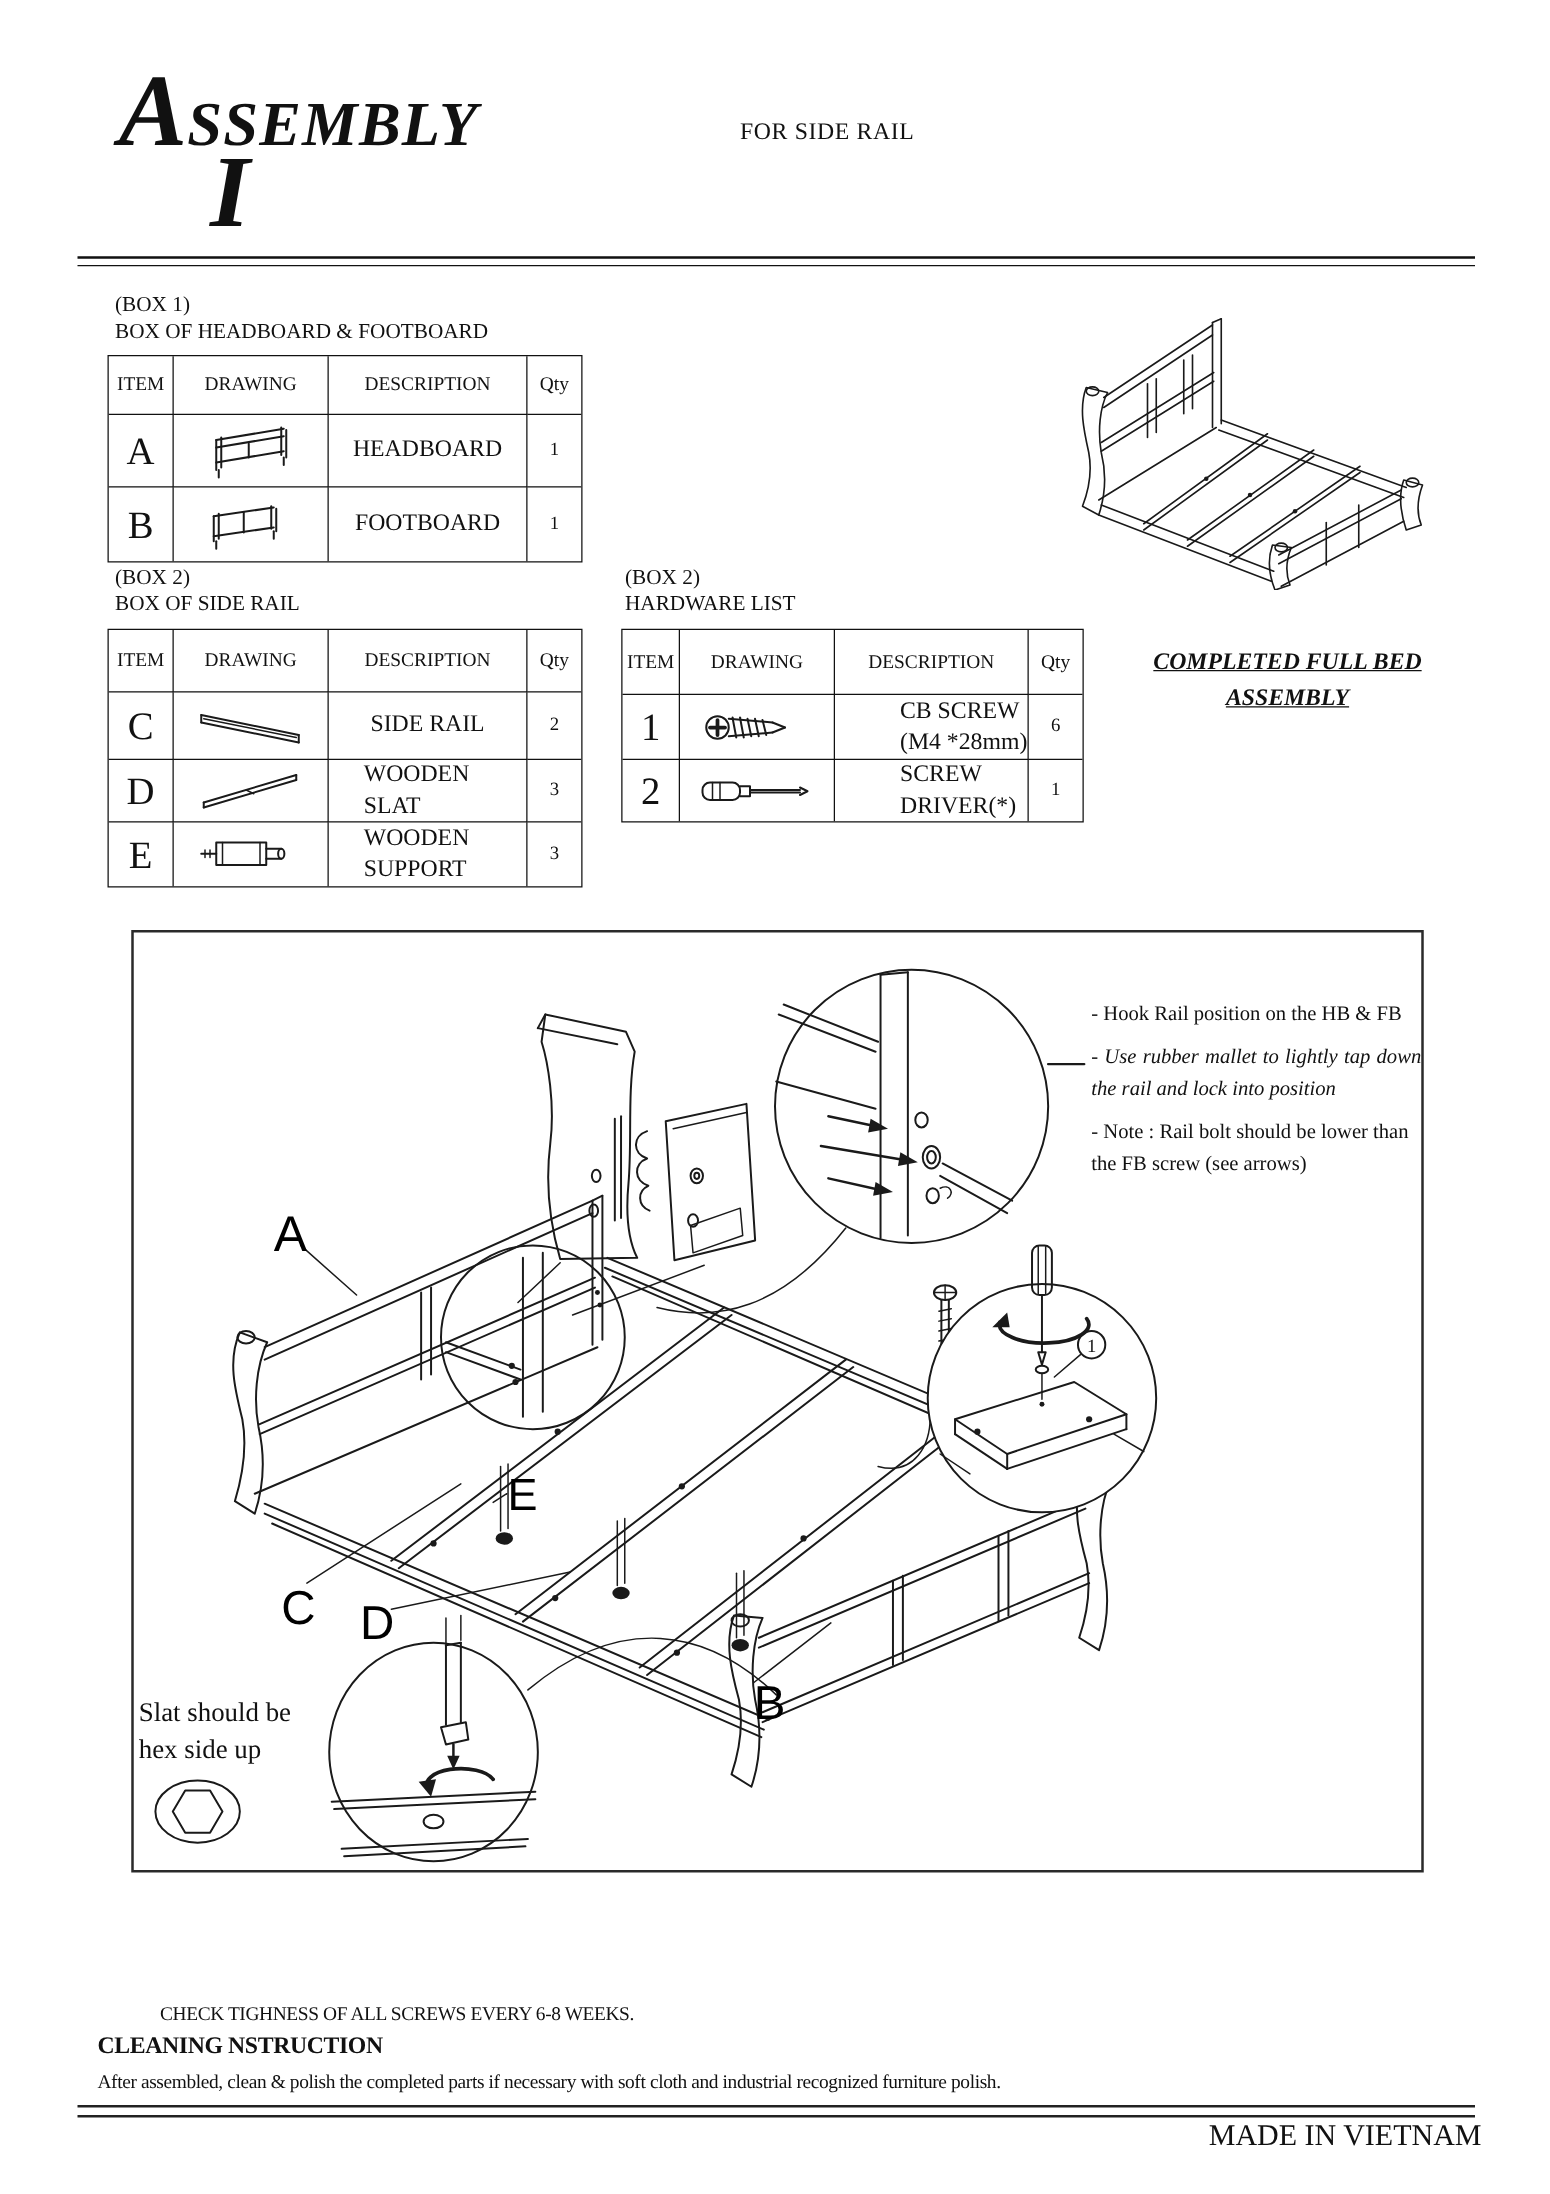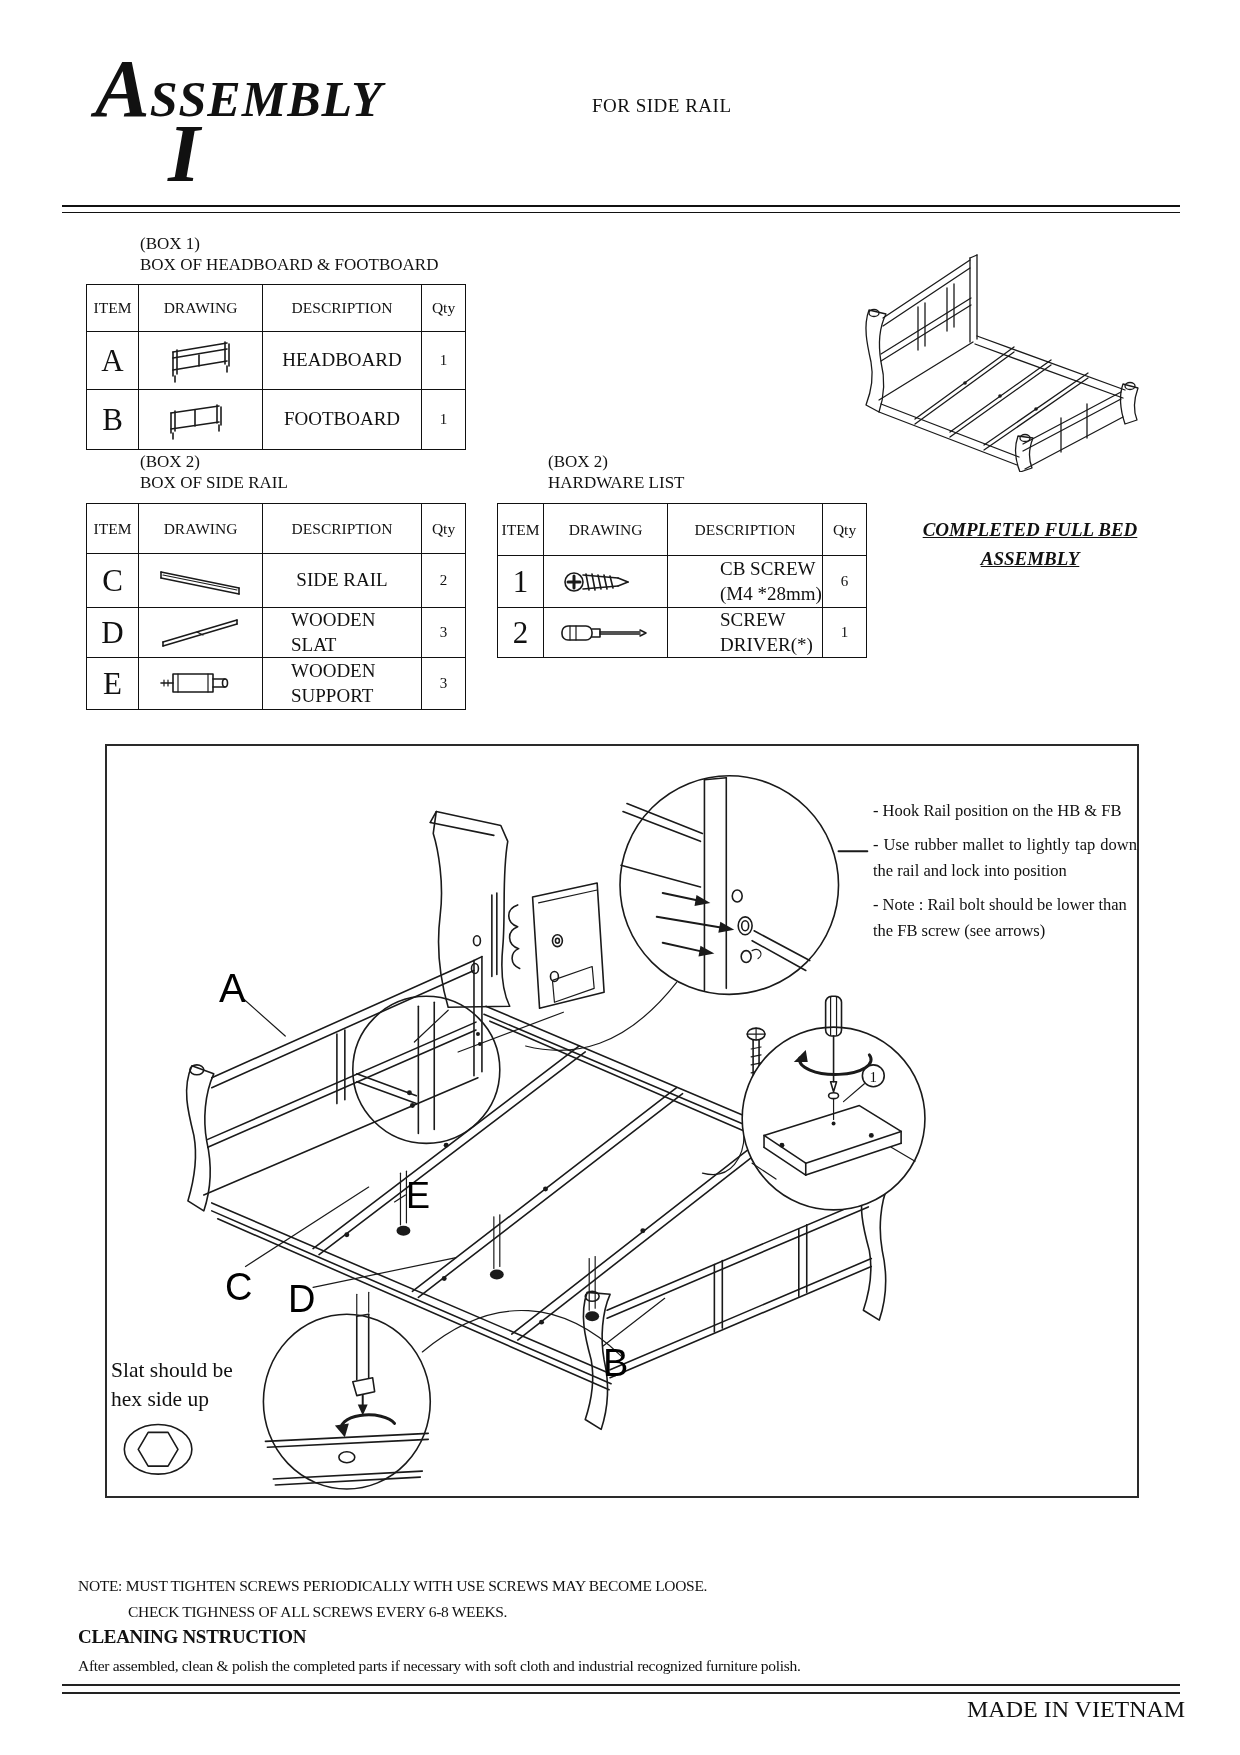--- a/index.html
+++ b/index.html
@@ -8,21 +8,21 @@
   .abs{position:absolute;}
   
   .title-line{display:flex;align-items:baseline;font-style:italic;font-weight:bold;
               font-family:"Liberation Serif",serif;line-height:1;}
   .title-line .big{font-size:82px;}
   .title-line .rest{font-size:50px;letter-spacing:1px;}
   .subtitle{font-size:19px;font-weight:normal;letter-spacing:.5px;}
   .dblrule{border-top:2.2px solid #111;border-bottom:1.4px solid #111;height:5px;}
   .dblrule2{border-top:2.4px solid #222;border-bottom:2.4px solid #222;height:6px;}
   
-  .boxlabel{font-size:17px;line-height:1.22;margin-left:48px;}
+  .boxlabel{font-size:17px;line-height:1.22;}
   
   .parts-table{position:absolute;display:grid;border:1.6px solid #111;background:#fff;}
   .parts-table .cell{border-right:1.6px solid #111;border-bottom:1.6px solid #111;
      display:flex;align-items:center;justify-content:center;overflow:hidden;}
   .parts-table .cell.lastcol{border-right:none;}
   .parts-table .cell.lastrow{border-bottom:none;}
   .hdr{font-size:15.5px;}
   .itemletter{font-size:31px;}
   .desc{font-size:19px;text-align:center;line-height:1.3;}
   .desc.left{justify-content:flex-start;text-align:left;padding-left:28px;}
@@ -466,29 +466,28 @@
       <polygon points="70,708 60,691 40,691 30,708 40,725 60,725"></polygon>
     </svg>
 
     <div class="plabel" style="left:112px;top:222px;font-size:40px;">A</div>
     <div class="plabel" style="left:496px;top:598px;font-size:38px;">B</div>
     <div class="plabel" style="left:118px;top:522px;font-size:38px;">C</div>
     <div class="plabel" style="left:181px;top:534px;font-size:38px;">D</div>
     <div class="plabel" style="left:299px;top:432px;font-size:36px;">E</div>
 
     <div class="note" style="top:52px;">- Hook Rail position on the HB &amp; FB</div>
-    <div class="note just" style="top:86px;">- Use rubber mallet to lightly tap down the rail and lock into position</div>
+    <div class="note just" style="top:86px;font-style:italic;">- Use rubber mallet to lightly tap down the rail and lock into position</div>
     <div class="note" style="top:146px;">- Note : Rail bolt should be lower than the FB screw (see arrows)</div>
 
     <div class="slatnote">
       <div>Slat should be</div>
       <div>hex side up</div>
     </div>
   </div>
 
-  <div class="abs foot-note" style="left:78px;top:1577px;">NOTE: MUST TIGHTEN SCREWS PERIODICALLY WITH USE SCREWS MAY BECOME LOOSE.</div>
   <div class="abs foot-note" style="left:128px;top:1603px;">CHECK TIGHNESS OF ALL SCREWS EVERY 6-8 WEEKS.</div>
   <div class="abs foot-clean" style="left:78px;top:1626px;">CLEANING NSTRUCTION</div>
   <div class="abs foot-note" style="left:78px;top:1657px;">After assembled, clean &amp; polish the completed parts if necessary with soft cloth and industrial recognized furniture polish.</div>
   <div class="abs foot-made" style="left:967px;top:1652px;">MADE IN VIETNAM</div>
   <div class="abs dblrule2" style="left:62px;top:1684px;width:1118px;"></div>
 
 </div>
 
 </body></html>

